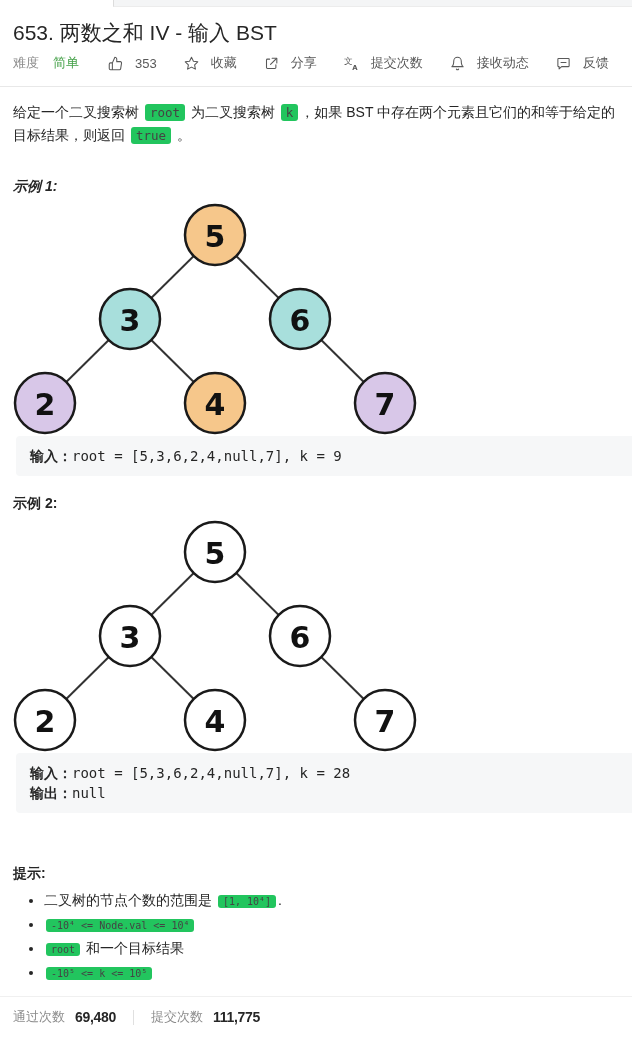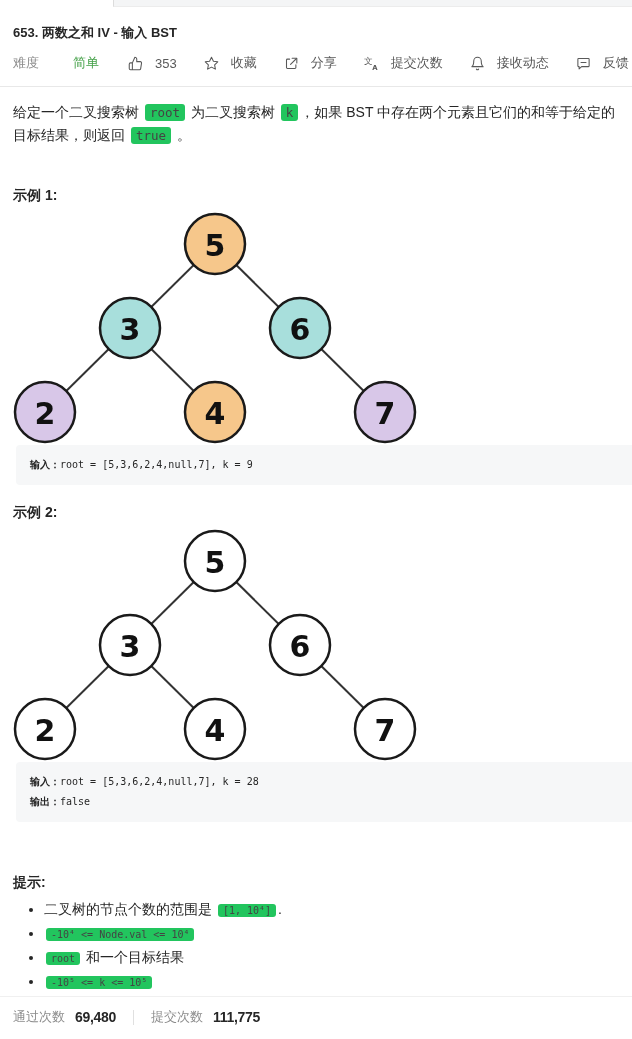--- a/index.html
+++ b/index.html
@@ -18,38 +18,38 @@
   .tab-strip .rest {
     flex: 1; background: #f4f5f6;
     border-left: 1px solid #dcdcdc;
     border-bottom: 1px solid #ececec;
   }
 
   .content { flex: 1 1 auto; padding: 0 13px; }
 
   h1.title {
     margin-top: 15px;
-    font-size: 13px;
+    font-size: 21px;
     line-height: 22px;
-    font-weight: 700;
+    font-weight: 400;
     color: #262626;
   }
 
   .action-bar {
     margin-top: 9px;
     display: flex;
     align-items: center;
     font-size: 13px;
     color: #595959;
     height: 20px;
   }
   .meta-item { display: flex; align-items: center; gap: 12px; margin-right: 27px; white-space: nowrap; }
   .meta-item.difficulty { margin-right: 29px; }
   .difficulty .label { color: #8c8c8c; margin-right: 2px; }
-  .difficulty .value { color: #43a047; margin-left: 20px; }
+  .difficulty .value { color: #43a047; }
   .meta-item svg { display: block; }
   .icon { width: 15px; height: 15px; stroke: #595959; fill: none; stroke-width: 1.7; stroke-linecap: round; stroke-linejoin: round; }
 
   .divider {
     border: none;
     border-top: 1px solid #e8e8e8;
     margin: 13px -13px 0;
   }
 
   .description {
@@ -68,42 +68,42 @@
     border-radius: 3px;
     margin: 0 2px;
   }
 
   .example-label, .hint-label {
     font-size: 14px;
     font-weight: 700;
     line-height: 22px;
     color: #262626;
   }
-  .example-label.first { margin-top: 37px; }
+  .example-label.first { margin-top: 28px; font-style: italic; }
   .example-label.second { margin-top: 16px; }
   .hint-label { margin-top: 49px; }
 
   svg.tree { display: block; margin-top: 3px; margin-left: 0; }
   .tree line { stroke: #333333; stroke-width: 2; }
   .tree circle { stroke: #1a1a1a; stroke-width: 2.5; }
   .tree text {
     font-family: "DejaVu Sans", sans-serif;
     font-weight: bold;
     font-size: 30px;
     fill: #111111;
     text-anchor: middle;
     dominant-baseline: central;
   }
 
   .example-block {
     margin: 0 -13px 0 3px;
     background: #f6f7f8;
     border-radius: 4px 0 0 4px;
     padding: 10px 14px;
-    font-size: 10px;
+    font-size: 14px;
     line-height: 20px;
   }
   .io-line strong {
     font-family: "Liberation Sans", "DejaVu Sans", sans-serif;
     font-weight: 700;
     color: #262626;
   }
   .io-line span {
     font-family: "DejaVu Sans Mono", "Liberation Mono", monospace;
     color: #262626;
@@ -251,21 +251,21 @@
     <text x="202" y="36">5</text>
     <text x="117" y="120">3</text>
     <text x="287" y="120">6</text>
     <text x="32" y="204">2</text>
     <text x="202" y="204">4</text>
     <text x="372" y="204">7</text>
   </svg>
 
   <div class="example-block">
     <div class="io-line"><strong>输入：</strong><span>root = [5,3,6,2,4,null,7], k = 28</span></div>
-    <div class="io-line"><strong>输出：</strong><span>false</span></div>
+    <div class="io-line"><strong>输出：</strong><span>null</span></div>
   </div>
 
   <p class="hint-label">提示:</p>
 
   <ul class="constraints">
     <li><span>二叉树的节点个数的范围是 </span><code class="inline">[1, 10⁴]</code><span>.</span></li>
     <li><span></span><code class="inline">-10⁴ &lt;= Node.val &lt;= 10⁴</code><span></span></li>
     <li><span></span><code class="inline">root</code><span> 和一个目标结果</span></li>
     <li><span></span><code class="inline">-10⁵ &lt;= k &lt;= 10⁵</code><span></span></li>
   </ul>

